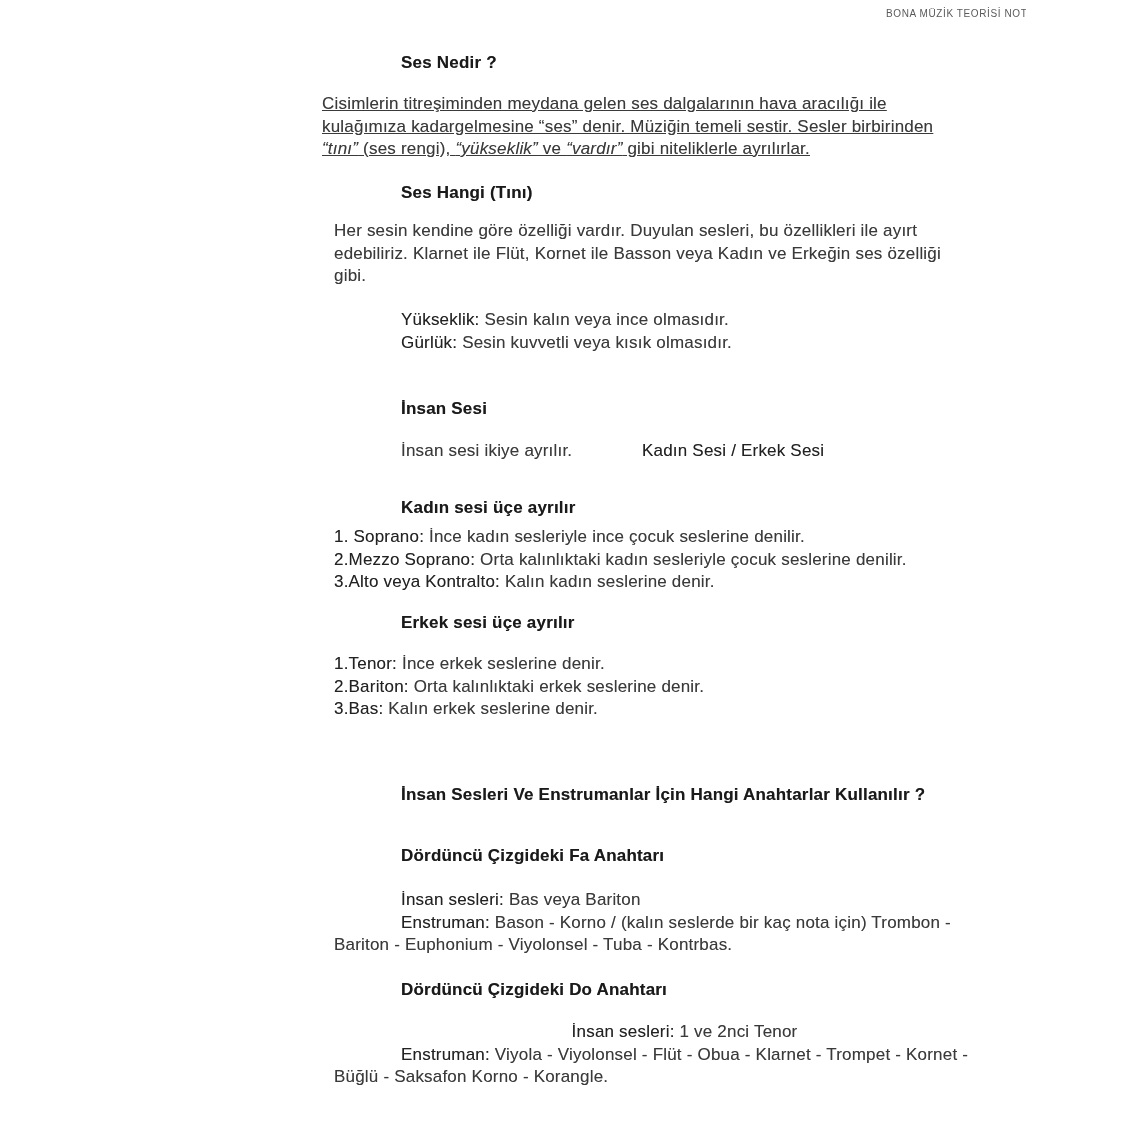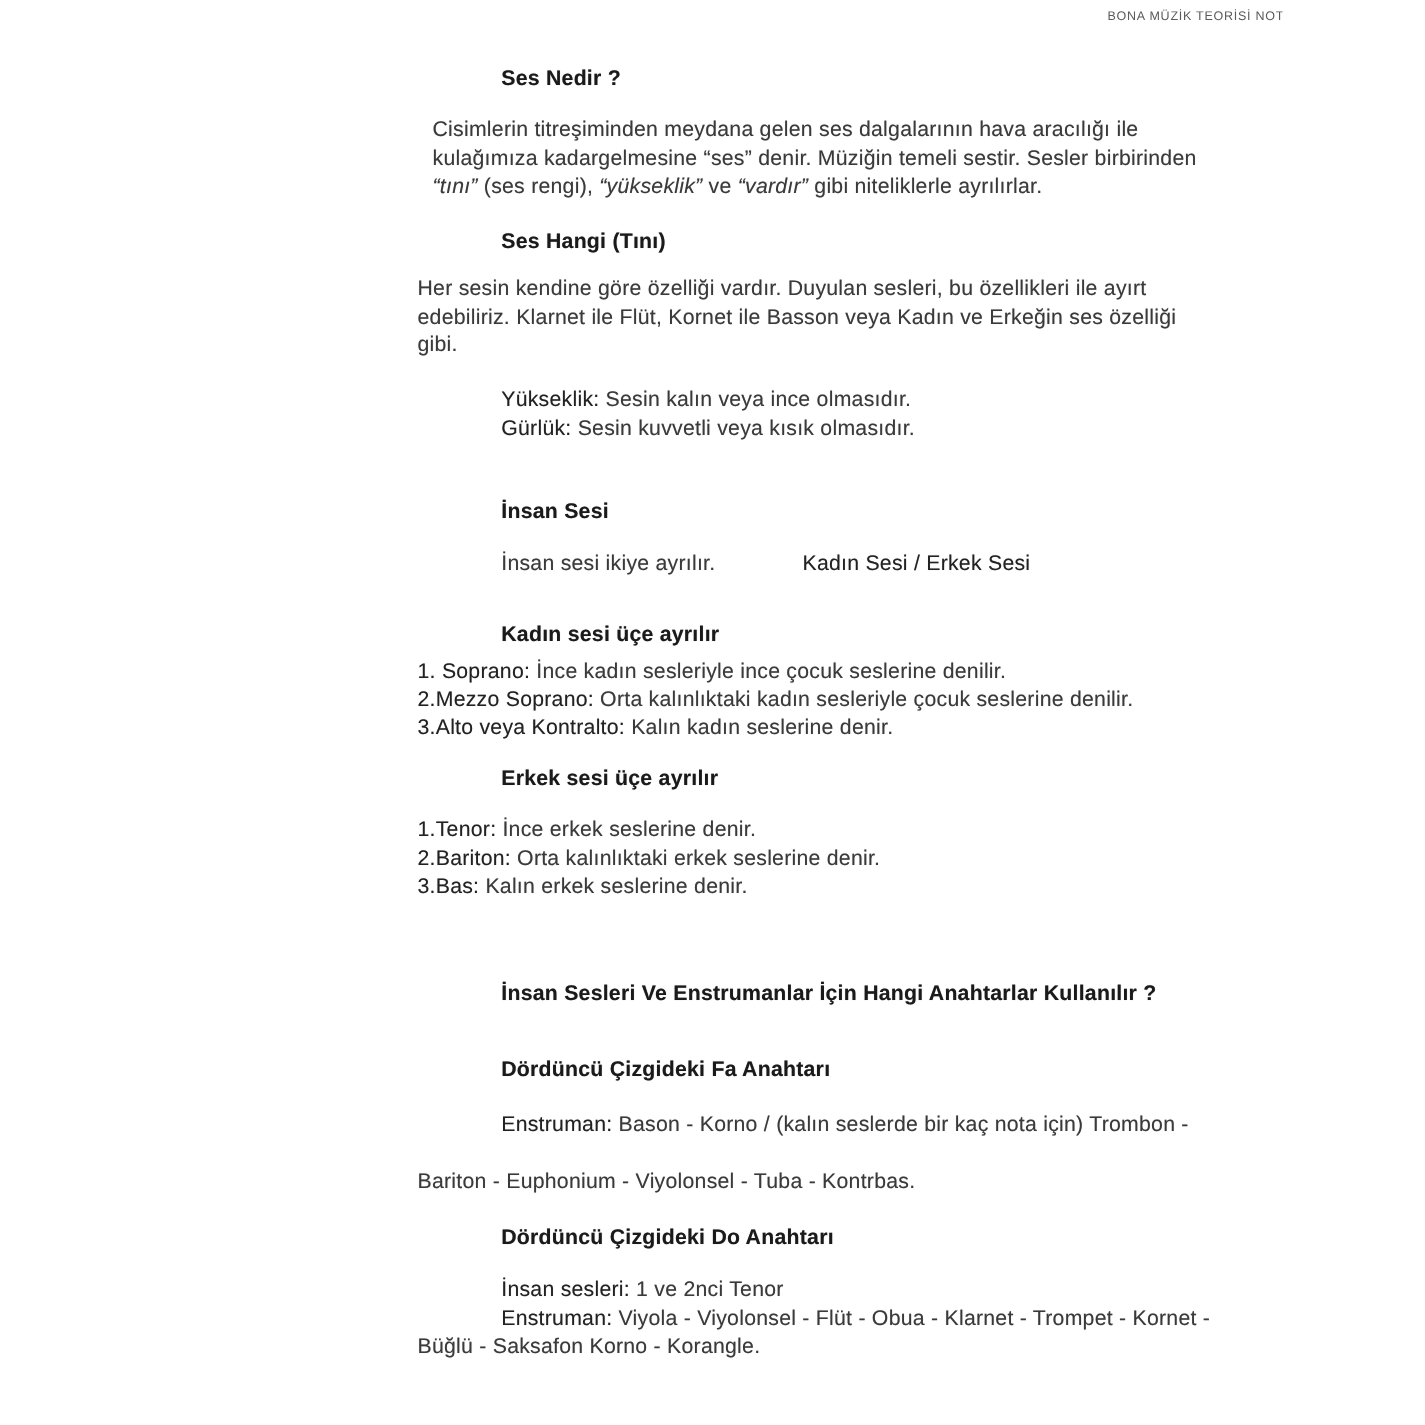--- a/index.html
+++ b/index.html
@@ -40,21 +40,21 @@
 </style>
 </head>
 <body>
 
 <div class="page">
 
   <div class="abs pageheader" style="top:8px;left:772px;">BONA MÜZİK TEORİSİ NOTLARI</div>
 
   <div class="abs txt h" style="top:52px;left:287px;">Ses Nedir ?</div>
 
-  <div class="abs txt" style="top:93px;left:232px;">
+  <div class="abs txt" style="top:93px;left:208px;text-decoration:underline;">
     <div>Cisimlerin titreşiminden meydana gelen ses dalgalarının hava aracılığı ile</div>
     <div>kulağımıza kadargelmesine “ses” denir. Müziğin temeli sestir. Sesler birbirinden</div>
     <div><span class="i">“tını”</span><span> (ses rengi), </span><span class="i">“yükseklik”</span><span> ve </span><span class="i">“vardır”</span><span> gibi niteliklerle ayrılırlar.</span></div>
   </div>
 
   <div class="abs txt h" style="top:182px;left:287px;">Ses Hangi (Tını)</div>
 
   <div class="abs txt" style="top:220px;left:220px;">
     <div>Her sesin kendine göre özelliği vardır. Duyulan sesleri, bu özellikleri ile ayırt</div>
     <div>edebiliriz. Klarnet ile Flüt, Kornet ile Basson veya Kadın ve Erkeğin ses özelliği</div>
@@ -85,27 +85,28 @@
     <div><span class="b">1.Tenor:</span><span> İnce erkek seslerine denir.</span></div>
     <div><span class="b">2.Bariton:</span><span> Orta kalınlıktaki erkek seslerine denir.</span></div>
     <div><span class="b">3.Bas:</span><span> Kalın erkek seslerine denir.</span></div>
   </div>
 
   <div class="abs txt h" style="top:784px;left:287px;">İnsan Sesleri Ve Enstrumanlar İçin Hangi Anahtarlar Kullanılır ?</div>
 
   <div class="abs txt h" style="top:845px;left:287px;">Dördüncü Çizgideki Fa Anahtarı</div>
 
   <div class="abs txt" style="top:889px;left:287px;">
+    <div><span class="b">İnsan sesleri:</span><span> Bas veya Bariton</span></div>
     <div><span class="b">Enstruman:</span><span> Bason - Korno / (kalın seslerde bir kaç nota için) Trombon -</span></div>
   </div>
   <div class="abs txt" style="top:934px;left:220px;">Bariton - Euphonium - Viyolonsel - Tuba - Kontrbas.</div>
 
   <div class="abs txt h" style="top:979px;left:287px;">Dördüncü Çizgideki Do Anahtarı</div>
 
-  <div class="abs txt" style="top:1021px;left:287px;">
+  <div class="abs txt" style="top:1021px;left:287px;text-align:center;">
     <div><span class="b">İnsan sesleri:</span><span> 1 ve 2nci Tenor</span></div>
     <div><span class="b">Enstruman:</span><span> Viyola - Viyolonsel - Flüt - Obua - Klarnet - Trompet - Kornet -</span></div>
   </div>
   <div class="abs txt" style="top:1066px;left:220px;">Büğlü - Saksafon Korno - Korangle.</div>
 
   <div class="abs pagenum" style="top:1115px;left:912px;">9</div>
 
 </div>
 
 </body></html>

